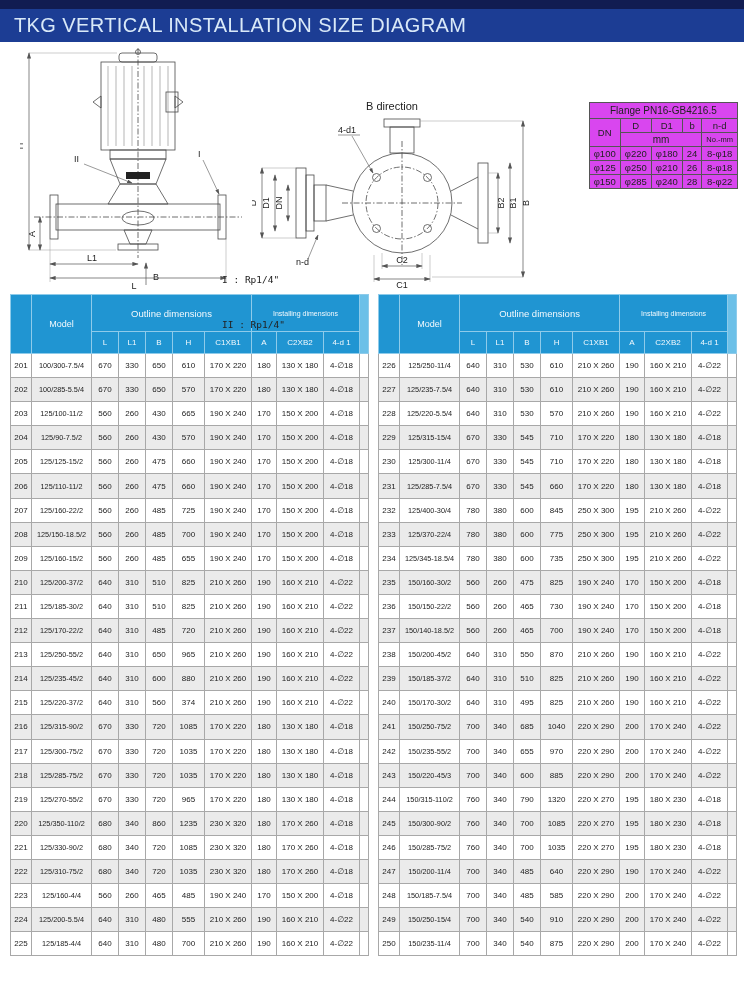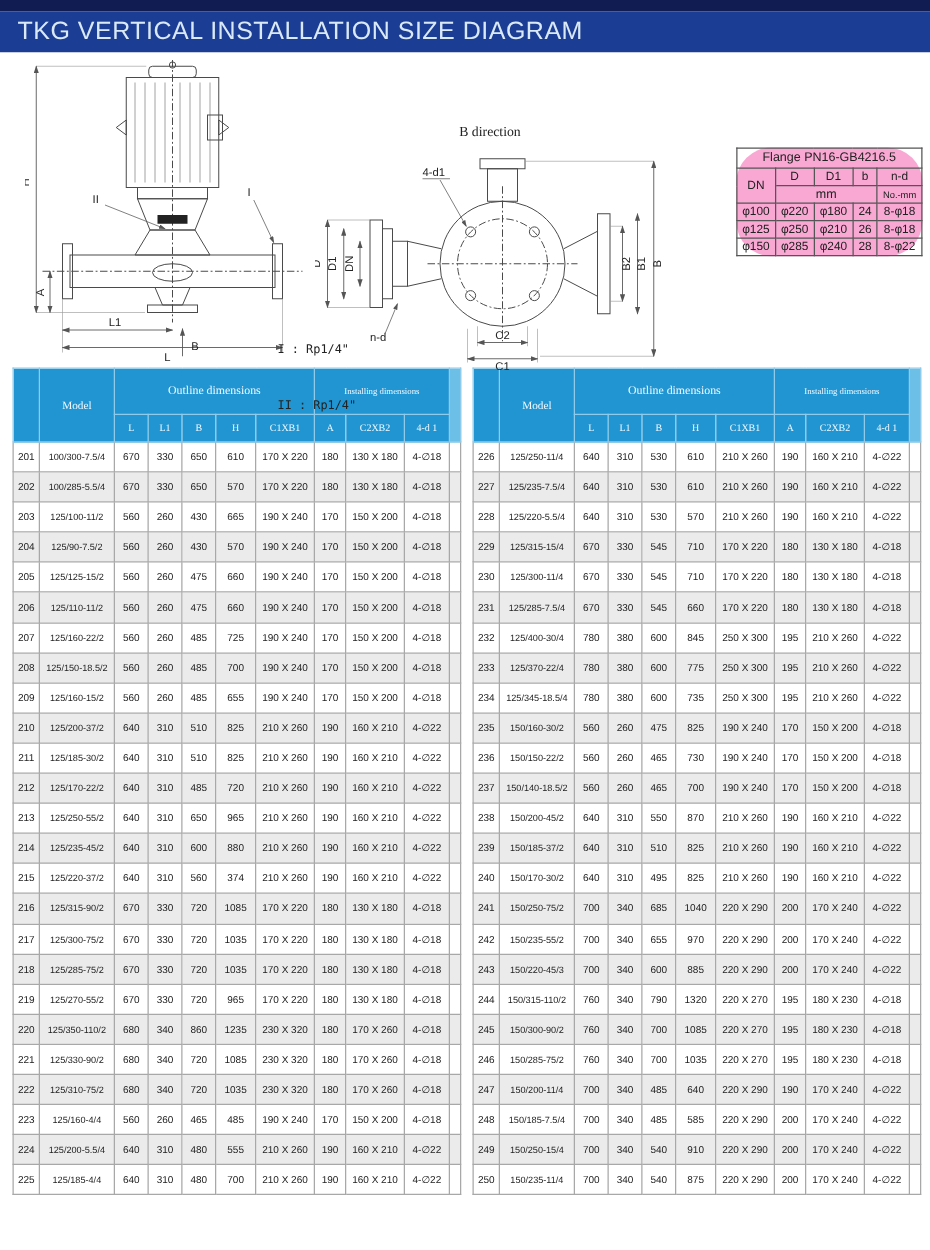--- a/index.html
+++ b/index.html
@@ -14,33 +14,33 @@
     padding-left:14px;font-size:20px;font-weight:normal;letter-spacing:.4px;
   }
   
   .diagrams{position:relative;height:250px;background:#fff;}
   .pump-svg{position:absolute;left:20px;top:4px;}
   .notes{
     position:absolute;left:222px;top:202px;font-size:9.5px;line-height:1.55;
     font-family:"DejaVu Sans Mono",monospace;color:#222;white-space:pre;
   }
   .bdir{position:absolute;left:252px;top:58px;width:280px;}
-  .bdir-title{text-align:center;font-size:11px;color:#222;margin-bottom:9px;font-family:Liberation Serif, serif;}
+  .bdir-title{text-align:center;font-size:11px;color:#222;margin-bottom:1px;}
   
-  .flange{position:absolute;right:6px;top:76px;border-collapse:collapse;font-size:9.5px;color:#222;background:#f9a8d4;border-radius:28px;}
+  .flange{position:absolute;right:6px;top:60px;border-collapse:collapse;font-size:9.5px;color:#222;background:#d946ef;}
   .flange th,.flange td{border:1px solid #555;text-align:center;padding:1px 4px;font-weight:normal;}
   .flange .ft-title{font-size:10px;padding:2px 4px;}
   .flange .unit{font-size:10px;}
   .flange .unit-nd{font-size:7.5px;}
   
   .tables{display:flex;gap:9px;padding:2px 8px 0 10px;}
   table.spec{border-collapse:collapse;table-layout:fixed;width:358px;font-size:8px;color:#222;}
   table.spec thead th{
     background:#2095d2;color:#f2f9fd;font-weight:normal;
-    border:1px solid #8ecbea;padding:0;text-align:center;font-family:Liberation Serif, serif;
+    border:1px solid #8ecbea;padding:0;text-align:center;
   }
   table.spec thead tr.grp th{height:36px;font-size:9.5px;}
   table.spec thead tr.grp th.grp-install{font-size:7px;}
   table.spec thead tr.grp th.c-model{font-size:9px;}
   table.spec thead tr.cols th{height:21px;font-size:8px;}
   table.spec thead th.c-sp{background:#6cc0e8;}
   table.spec tbody td{
     border:1px solid #a8a8a8;text-align:center;height:23.1px;padding:0;background:#fff;
     overflow:hidden;white-space:nowrap;
   }

